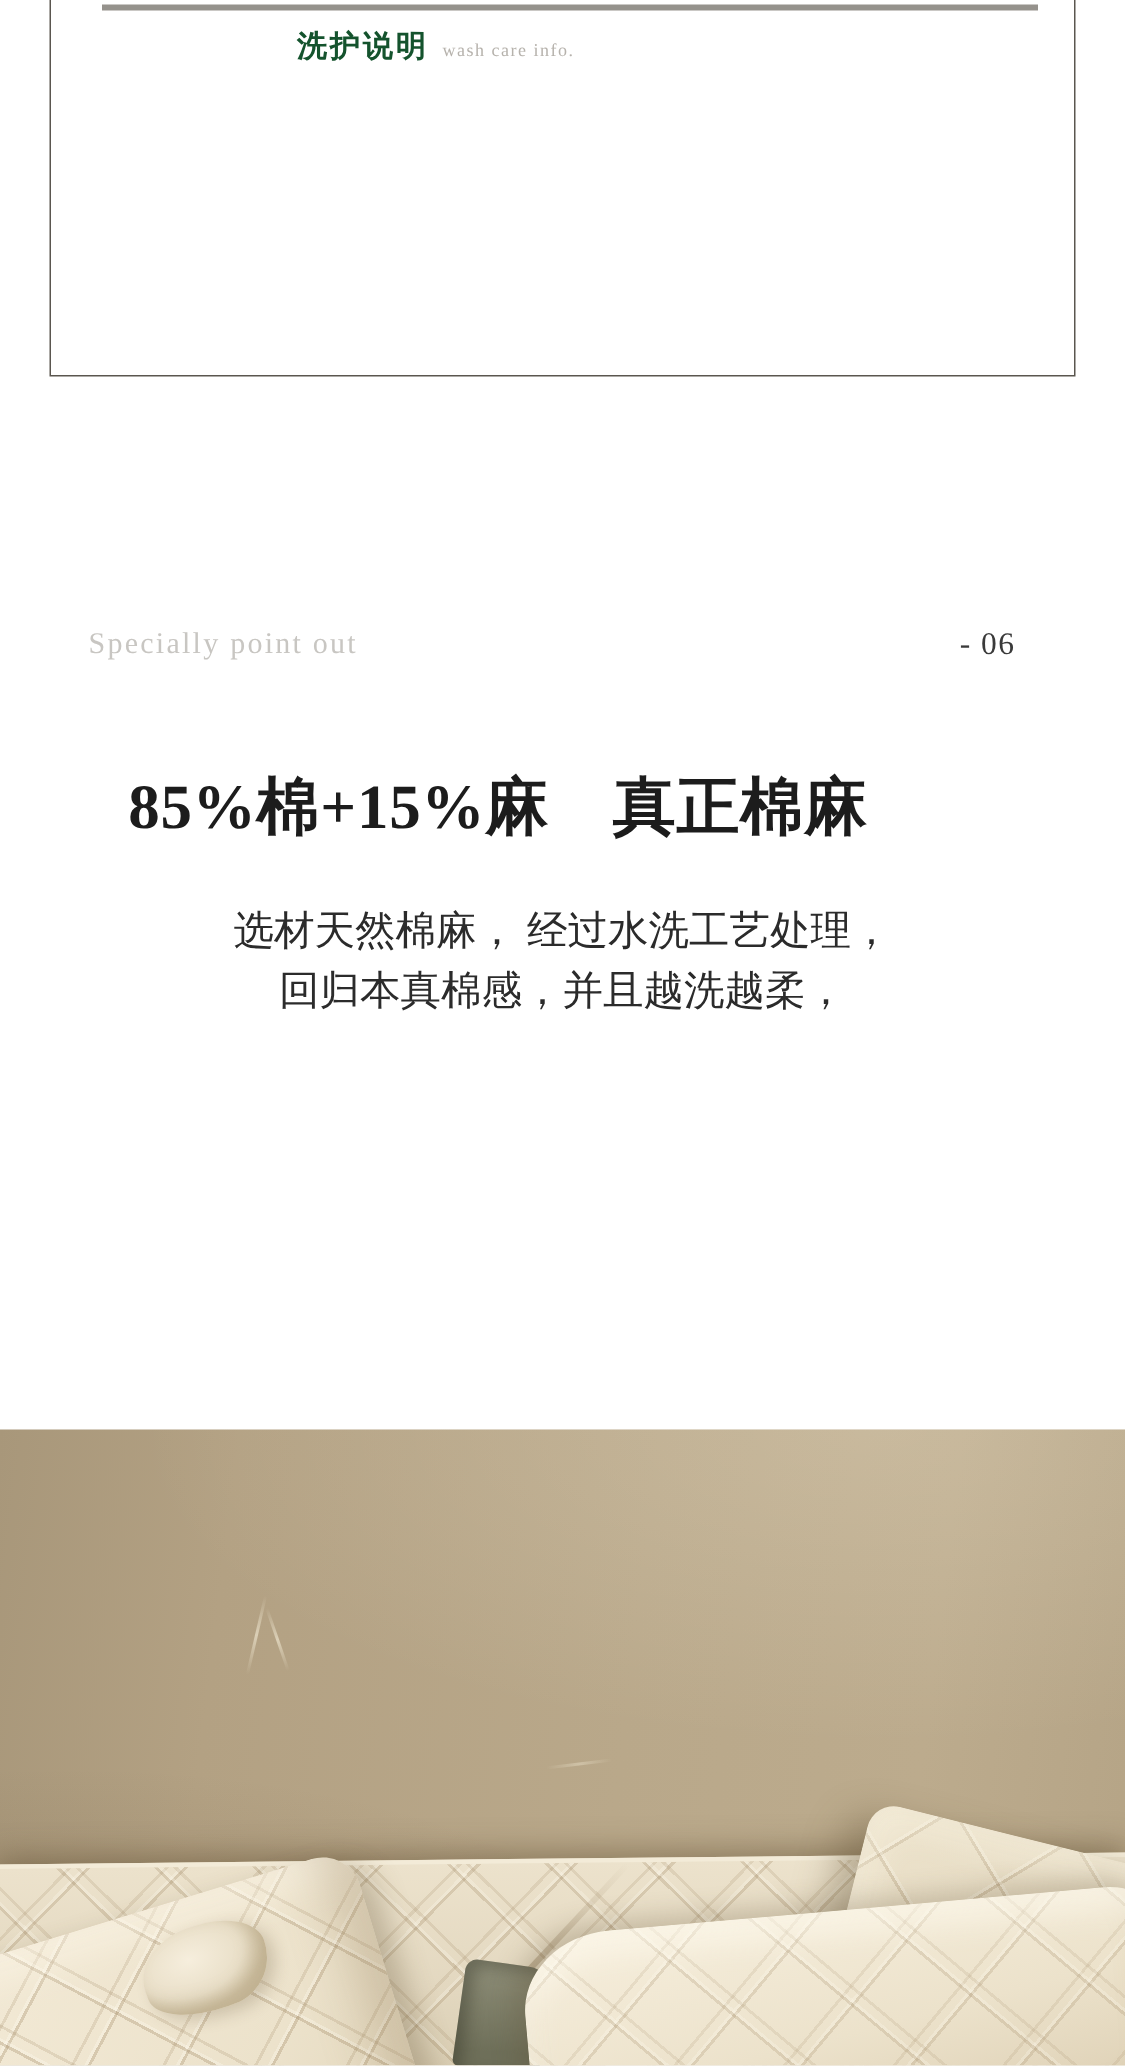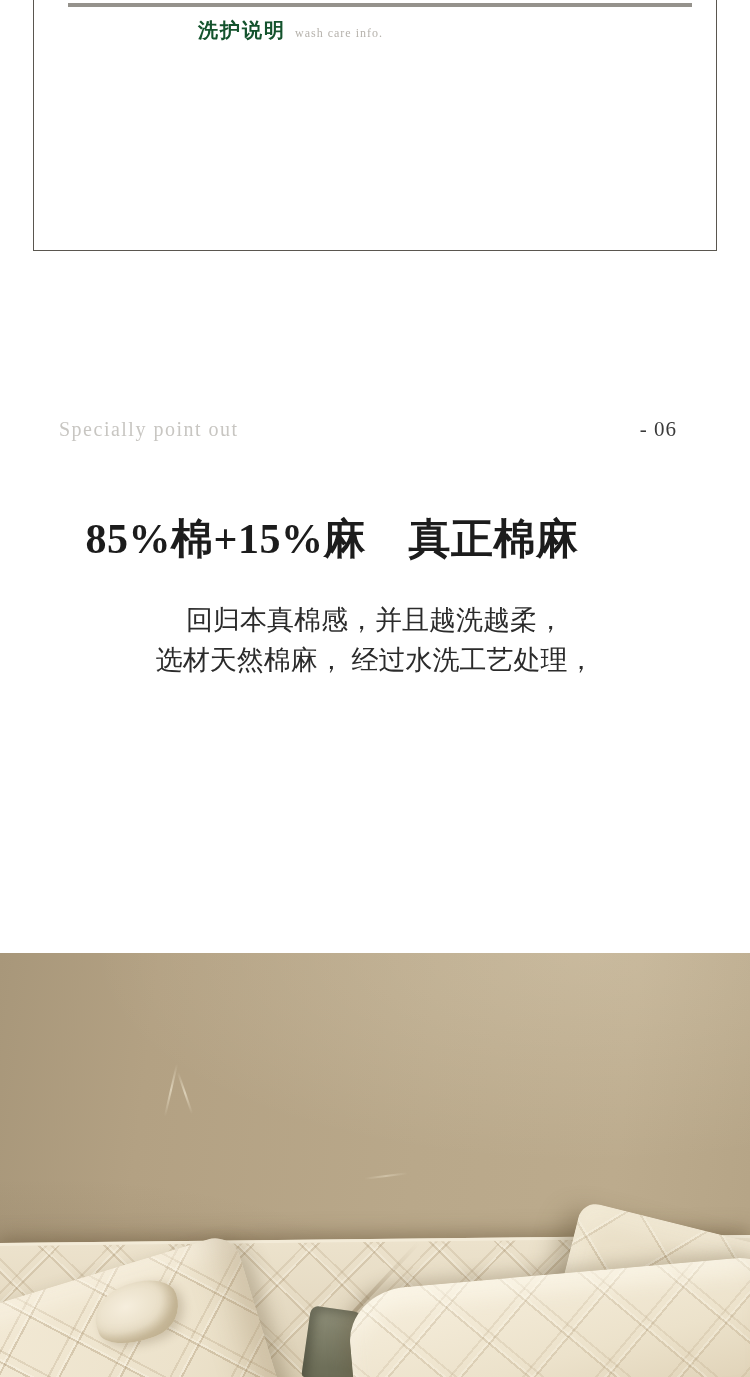--- a/index.html
+++ b/index.html
@@ -192,22 +192,22 @@
   <div class="care-rule"></div>
 
   <div class="eyebrow-row">
     <span class="eyebrow">Specially point out</span>
     <span class="sec-index">- 06</span>
   </div>
 
   <h1 class="feature-heading">85%棉+15%麻　真正棉麻</h1>
 
   <div class="feature-body">
+    <div>选材天然棉麻， 经过水洗工艺处理，</div>
     <div>回归本真棉感，并且越洗越柔，</div>
-    <div>选材天然棉麻， 经过水洗工艺处理，</div>
   </div>
 
   <div class="slogan-row">
     
     
     
   </div>
 
   <div class="photo">
     <div class="scratch s1"></div>

